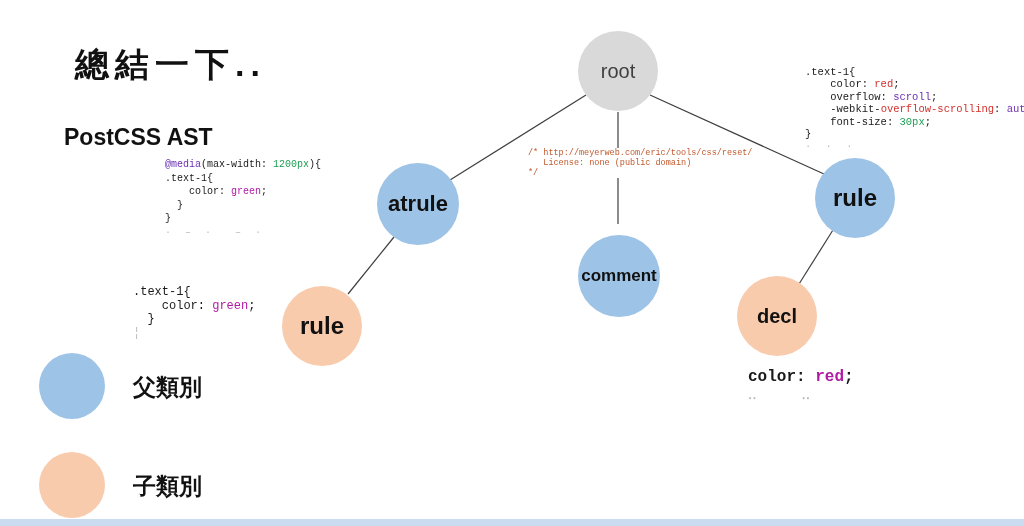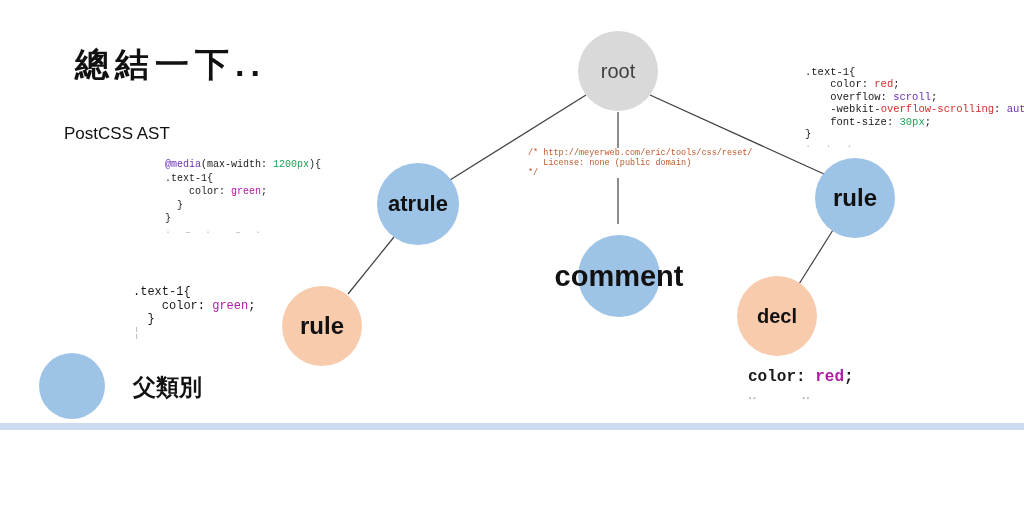--- a/index.html
+++ b/index.html
@@ -1,28 +1,28 @@
 <!DOCTYPE html>
 <html style="--parent-blue: #9DC3E6; --child-orange: #F8CBAD; --root-gray: #D9D9D9; --edge-line: #3F3F3F; --code-plain: #1A1A1A; --code-purple: #6B2FB3; --code-magenta: #B01BA4; --code-red: #D0312D; --code-green: #1E9E55; --code-comment: #C05A2E; --code-artifact: #BDBDBD; --bottom-bar: #CCDCF0;"><head>
 <meta charset="utf-8">
 <style>
   * { margin:0; padding:0; box-sizing:border-box; }
   html,body { background:#fff; }
   .stage {
-    position:relative; width:1024px; height:430px; overflow:hidden;
+    position:relative; width:1024px; height:526px; overflow:hidden;
     background:#fff; font-family:"Liberation Sans", sans-serif;
   }
   
   .slide-title {
     position:absolute; left:75px; top:42px; z-index:3;
     font-size:34px; font-weight:600; letter-spacing:6px; color:#111;
   }
   .slide-subtitle {
     position:absolute; left:64px; top:124px; z-index:3;
-    font-size:17px; font-weight:400; color:#111;
+    font-size:23px; font-weight:700; color:#111;
   }
   
   .edges { position:absolute; left:0; top:0; z-index:1; }
   .edges line { stroke:var(--edge-line,#3f3f3f); stroke-width:1.2; }
   
   .code {
     position:absolute; z-index:2; background:#fff;
     font-family:"Liberation Mono","DejaVu Sans Mono",monospace;
     white-space:pre; color:var(--code-plain,#1a1a1a);
   }
@@ -42,21 +42,21 @@
   .node {
     position:absolute; z-index:3; border-radius:50%;
     display:flex; align-items:center; justify-content:center;
     color:#111; font-weight:700; white-space:nowrap;
   }
   .node-root   { background:var(--root-gray,#d9d9d9);  color:#404040; font-weight:400; }
   .node-parent { background:var(--parent-blue,#9dc3e6); }
   .node-child  { background:var(--child-orange,#f8cbad); }
   #node-root    { left:578px; top:31px;  width:80px; height:80px; font-size:20px; }
   #node-atrule  { left:377px; top:163px; width:82px; height:82px; font-size:22px; }
-  #node-comment { left:578px; top:235px; width:82px; height:82px; font-size:29px; }
+  #node-comment { left:578px; top:235px; width:82px; height:82px; font-size:17px; }
   #node-rule-right { left:815px; top:158px; width:80px; height:80px; font-size:24px; }
   #node-rule-left  { left:282px; top:286px; width:80px; height:80px; font-size:24px; }
   #node-decl    { left:737px; top:276px; width:80px; height:80px; font-size:20px; }
   
   .legend-circle {
     position:absolute; z-index:3; width:66px; height:66px; border-radius:50%;
   }
   #legend-parent-circle { left:39px; top:353px; background:var(--parent-blue,#9dc3e6); }
   #legend-child-circle  { left:39px; top:452px; background:var(--child-orange,#f8cbad); }
   .legend-label {

